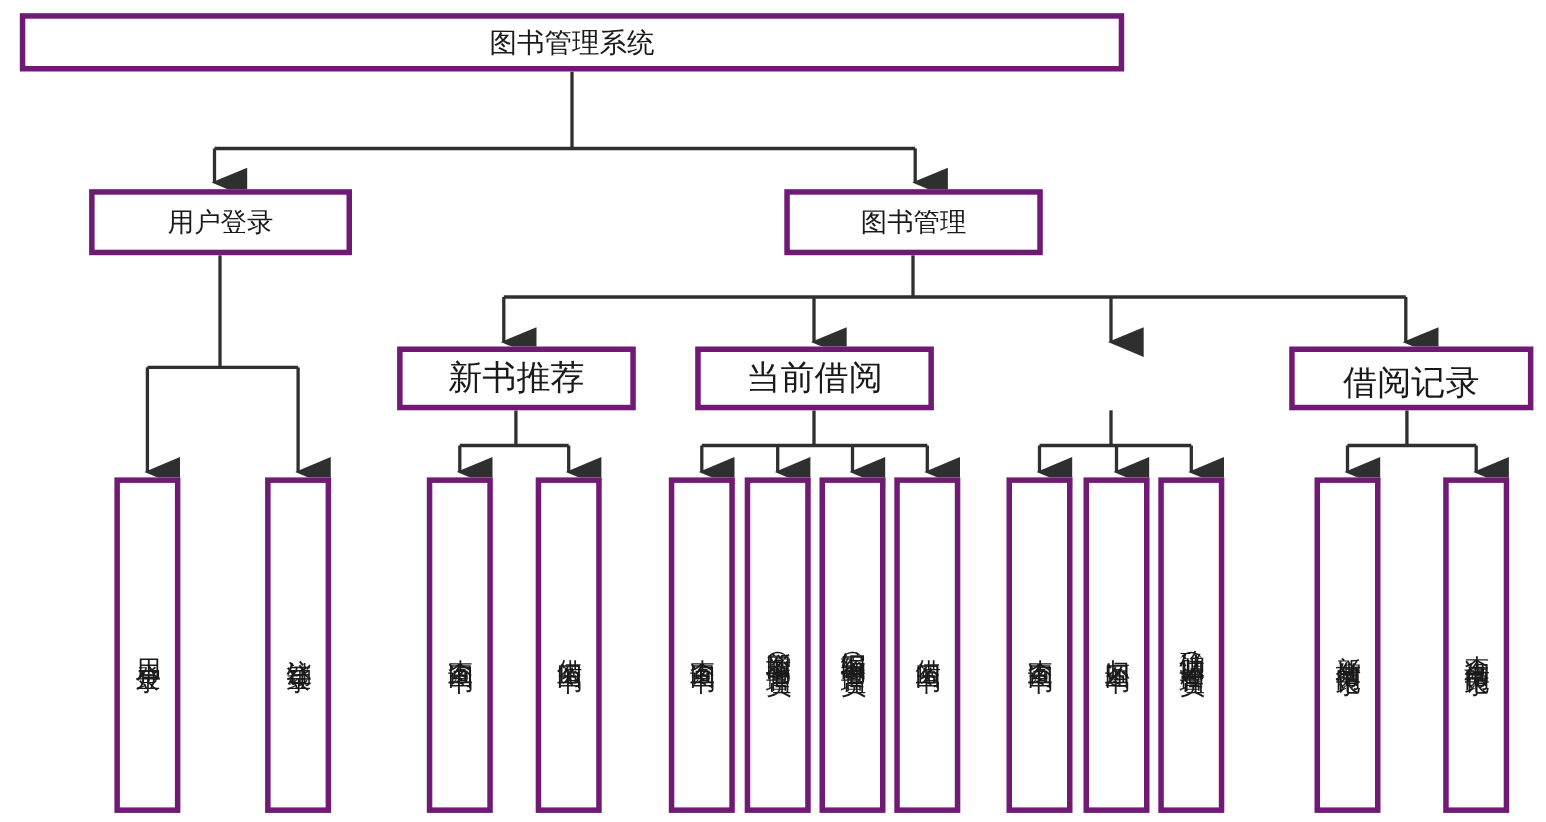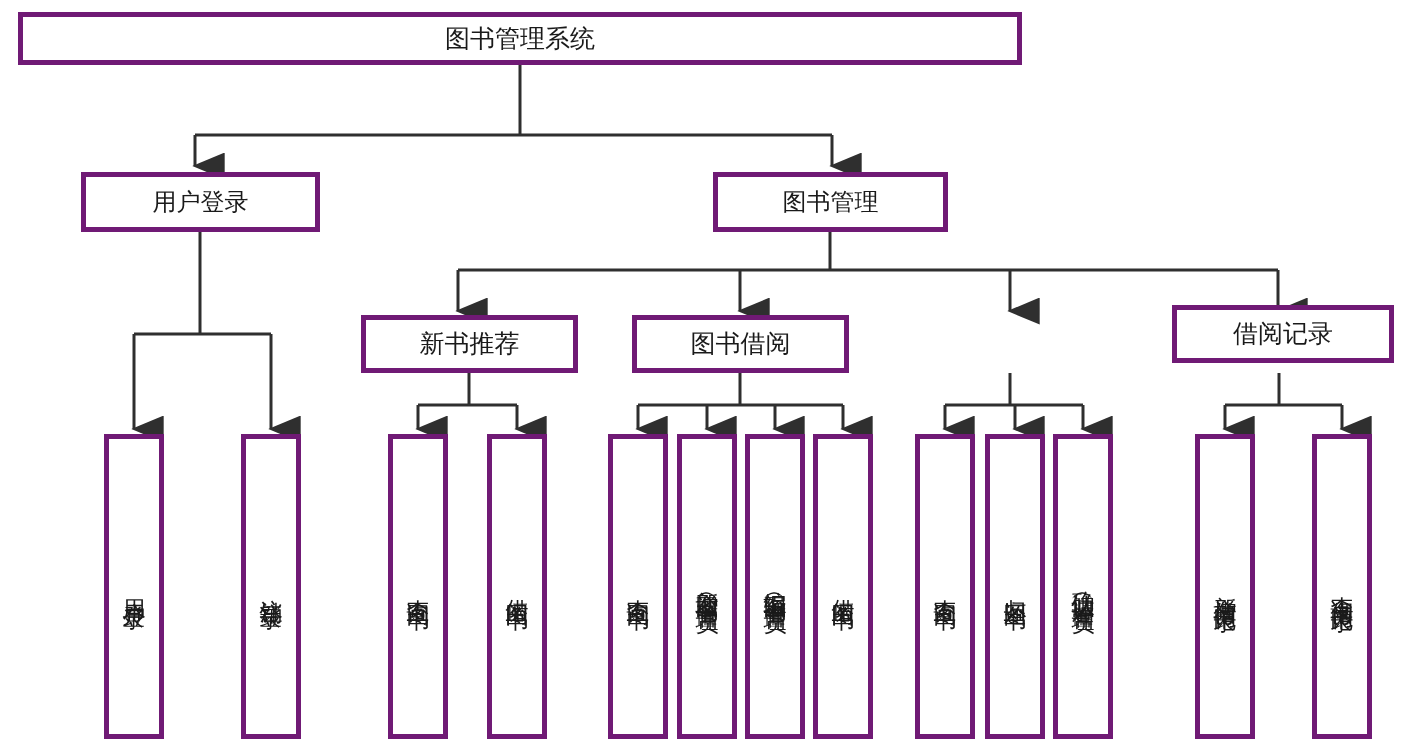--- a/index.html
+++ b/index.html
@@ -38,21 +38,21 @@
     color: #1a1a1a;
     line-height: 1.25;
   }
   .node.root {
     font-size: 25px;
   }
   .node.lvl2 {
     font-size: 24px;
   }
   .node.lvl3 {
-    font-size: 25px;
+    font-size: 31px;
   }
   .node.leaf {
     font-size: 23px;
     align-items: center;
     justify-content: center;
   }
   .node.leaf .vtext {
     writing-mode: vertical-rl;
     text-orientation: upright;
     letter-spacing: 3px;
@@ -133,23 +133,23 @@
     <span>用户登录</span>
   </div>
   <div class="node lvl2" style="left:713px; top:172px; width:235px; height:60px;">
     <span>图书管理</span>
   </div>
 
   <div class="node lvl3" style="left:361px; top:315px; width:217px; height:58px;">
     <span>新书推荐</span>
   </div>
   <div class="node lvl3" style="left:632px; top:315px; width:217px; height:58px;">
-    <span>图书借阅</span>
+    <span>当前借阅</span>
   </div>
-  <div class="node lvl3" style="left:1172px; top:305px; width:222px; height:58px;">
+  <div class="node lvl3" style="left:1172px; top:315px; width:222px; height:58px;align-items:flex-end;">
     <span>借阅记录</span>
   </div>
 
   <div class="node leaf" style="left:104px; top:434px; width:60px; height:305px;">
     <span class="vtext">用户登录</span>
   </div>
   <div class="node leaf" style="left:241px; top:434px; width:60px; height:305px;">
     <span class="vtext">注销登录</span>
   </div>
 

